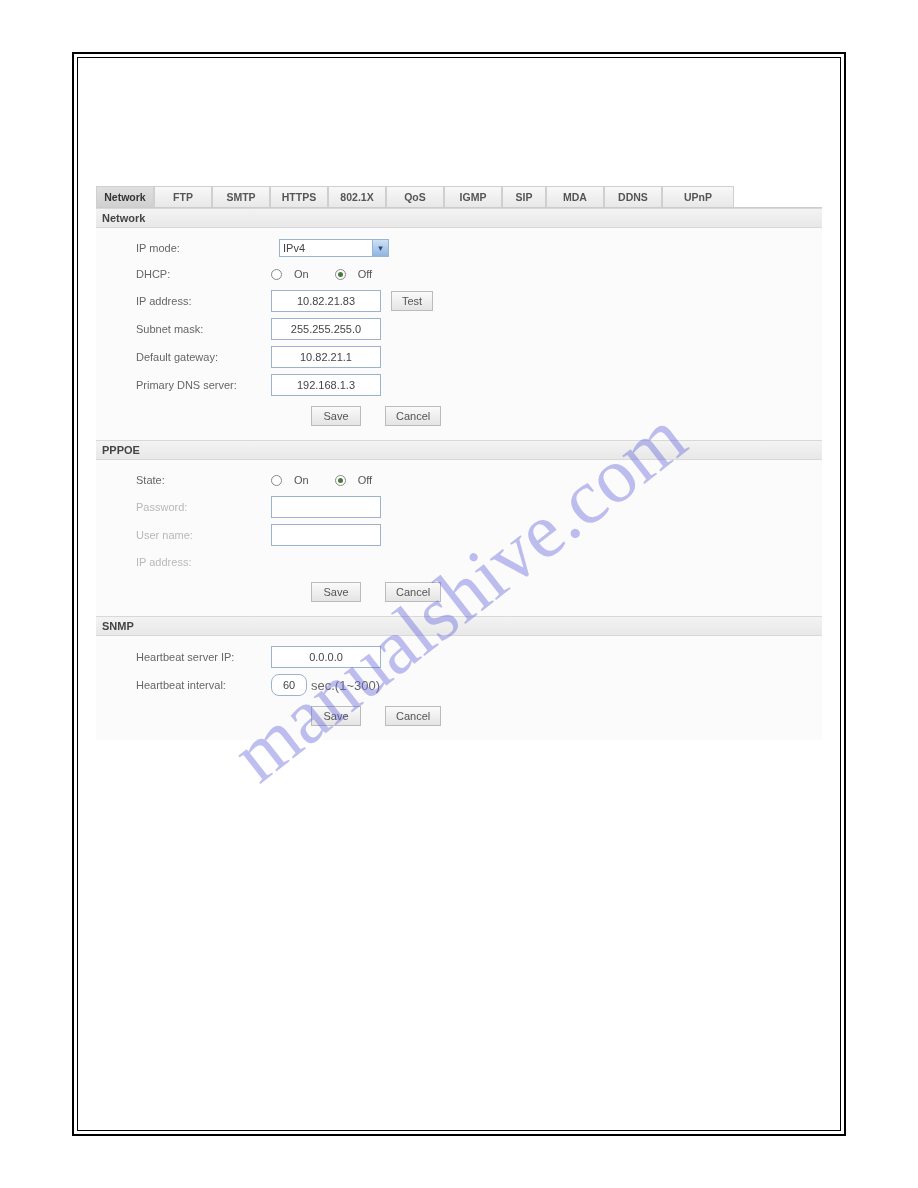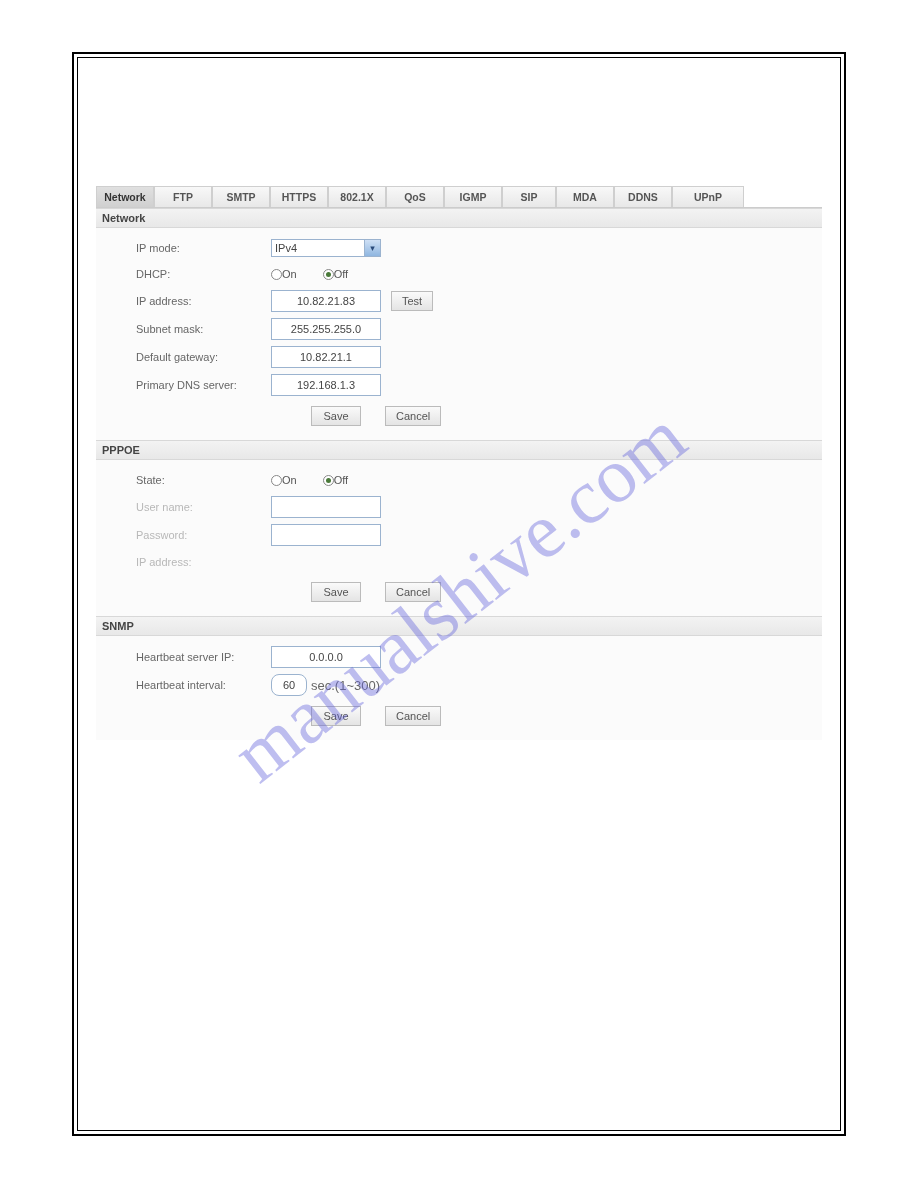--- a/index.html
+++ b/index.html
@@ -90,34 +90,35 @@
     width: 110px;
     border: 1px solid #9bb3cf;
     background: #fff;
     display: flex;
     align-items: center;
     justify-content: space-between;
     padding: 0 0 0 3px;
     font-size: 11px;
     color: #444;
     cursor: pointer;
+    margin-left: 8px;
   }
   .select-arrow {
     width: 16px;
     height: 16px;
     background: linear-gradient(#cfe0f5,#8fb6e0);
     border-left: 1px solid #9bb3cf;
     display: flex;
     align-items: center;
     justify-content: center;
     color: #2a4a7a;
     font-size: 9px;
   }
   .radio-group { display: flex; align-items: center; gap: 26px; }
-  .radio-item { display: flex; align-items: center; gap: 0; cursor: pointer; }
+  .radio-item { display: flex; align-items: center; gap: 12px; cursor: pointer; }
   .radio {
     width: 11px; height: 11px; border: 1px solid #888;
     border-radius: 50%; display: inline-flex; align-items: center;
     justify-content: center; background: #fff;
   }
   .radio.checked::after {
     content: ""; width: 5px; height: 5px; border-radius: 50%;
     background: #4a7a3a;
   }
   .btn {
@@ -162,21 +163,21 @@
   <div class="page-inner">
 
     <div class="tabs">
       <div class="tab active" style="width:58px">Network</div>
       <div class="tab" style="width:58px">FTP</div>
       <div class="tab" style="width:58px">SMTP</div>
       <div class="tab" style="width:58px">HTTPS</div>
       <div class="tab" style="width:58px">802.1X</div>
       <div class="tab" style="width:58px">QoS</div>
       <div class="tab" style="width:58px">IGMP</div>
-      <div class="tab" style="width:54px">SIP</div>
+      <div class="tab" style="width:44px">SIP</div>
       <div class="tab" style="width:58px">MDA</div>
       <div class="tab" style="width:58px">DDNS</div>
       <div class="tab" style="width:72px">UPnP</div>
     </div>
 
     <div class="section-header">Network</div>
     <div class="section-body">
 
       <div class="row">
         <div class="row-label">IP mode:</div>
@@ -239,27 +240,27 @@
             <span>On</span>
           </div>
           <div class="radio-item">
             <span class="radio checked"></span>
             <span>Off</span>
           </div>
         </div>
       </div>
 
       <div class="row">
+        <div class="row-label dim">Password:</div>
+        <input class="text-input" type="password" value="" style="">
+      </div>
+
+      <div class="row">
         <div class="row-label dim">User name:</div>
         <input class="text-input" value="" style="">
-      </div>
-
-      <div class="row">
-        <div class="row-label dim">Password:</div>
-        <input class="text-input" type="password" value="" style="">
       </div>
 
       <div class="row">
         <div class="row-label dim">IP address:</div>
         <span></span>
       </div>
 
       <div class="btn-row">
         <button class="btn">Save</button>
         <button class="btn">Cancel</button>

